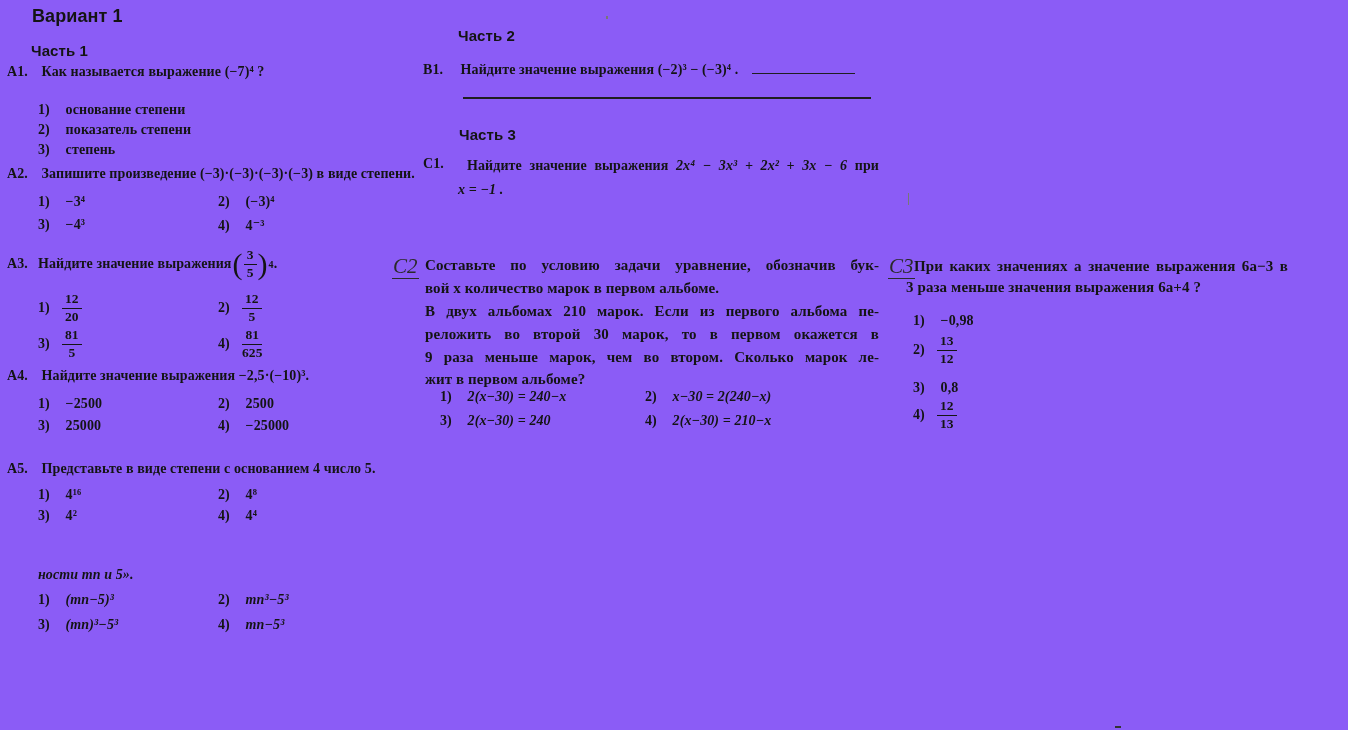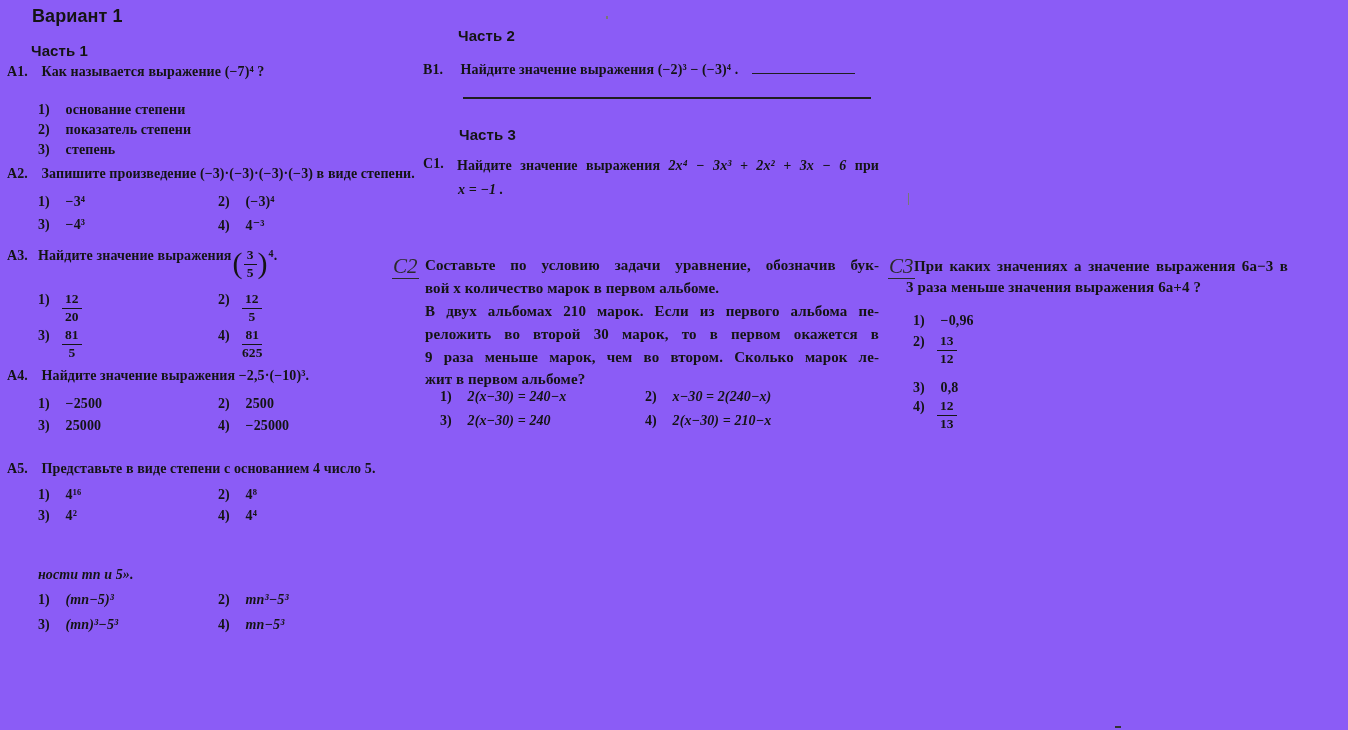--- a/index.html
+++ b/index.html
@@ -17,21 +17,21 @@
   .qlab { display:inline-block; min-width:31px; font-weight:700; }
   .opt { position:absolute; white-space:nowrap; }
   .mark { display:inline-block; min-width:24px; font-weight:700; }
   .val { font-weight:700; }
   .im { font-style:italic; }
   
   .frac { display:inline-flex; flex-direction:column; align-items:center;
           font-size:13.5px; line-height:1.1; vertical-align:middle; font-weight:700; }
   .frac .fn { border-bottom:1.4px solid #141414; padding:0 3px 1px; }
   .frac .fd { padding-top:1px; }
-  .optf { position:absolute; display:flex; }
+  .optf { position:absolute; display:flex; align-items:center; }
   
   .bp { font-size:30px; font-weight:400; line-height:1; vertical-align:-8px; padding:0 1px; }
   .exp { font-size:10px; vertical-align:18px; font-weight:700; }
   
   .jl { text-align:justify; overflow:hidden; height:20px; line-height:20px; white-space:normal; }
   .jl::after { content:""; display:inline-block; width:100%; height:0; }
   .c2line { position:absolute; left:425px; width:454px; font-size:15px; line-height:20px; }
   .rule { position:absolute; background:#1f1f1f; }
   .blank { display:inline-block; height:13px; border-bottom:1.6px solid #1f1f1f; margin-left:10px; }
   .tasklab { font-style:italic; font-size:21px; font-weight:400; color:#2a2a2a;
@@ -197,21 +197,21 @@
     <span>Найдите значение выражения</span>
     <span>(−2)³ − (−3)⁴ .</span>
     <span class="blank" style="width:103px"></span>
   </div>
   <div class="rule" style="left:463px;top:97px;width:408px;height:2px"></div>
 
   <div class="abs sans h-part" style="left:459px;top:126px">Часть 3</div>
 
   <div class="qrow" style="left:423px;top:156px;width:456px">
     <span class="qlab" style="float:left;min-width:34px">С1.</span>
-    <div class="jl" style="margin-left:34px">
+    <div class="jl" style="margin-left:44px">
       <span>Найдите значение выражения</span>
       <span class="im">2x⁴ − 3x³ + 2x² + 3x − 6</span>
       <span>при</span>
     </div>
   </div>
   <div class="qrow im" style="left:458px;top:182px">x = −1 .</div>
 
   <span class="abs tasklab" style="left:392px;top:256px">C2</span>
   <div class="c2line" style="top:278px">вой x количество марок в первом альбоме.</div>
   <div class="c2line jl" style="top:255px">Составьте по условию задачи уравнение, обозначив бук-</div>
@@ -236,21 +236,21 @@
     <span class="mark">4)</span>
     <span class="val im">2(x−30) = 210−x</span>
   </div>
 
   <span class="abs tasklab" style="left:888px;top:256px">C3</span>
   <div class="abs jl" style="left:914px;top:256px;width:374px;font-size:15px">При каких значениях a значение выражения 6a−3 в</div>
   <div class="abs" style="left:906px;top:279px;font-size:15px;white-space:nowrap">3 раза меньше значения выражения 6a+4 ?</div>
 
   <div class="opt" style="left:913px;top:313px">
     <span class="mark">1)</span>
-    <span class="val">−0,96</span>
+    <span class="val">−0,98</span>
   </div>
   <div class="optf" style="left:913px;top:334px">
     <span class="mark">2)</span>
     <span class="frac">
         <span class="fn">13</span>
         <span class="fd">12</span>
       </span>
   </div>
   <div class="opt" style="left:913px;top:380px">
     <span class="mark">3)</span>

